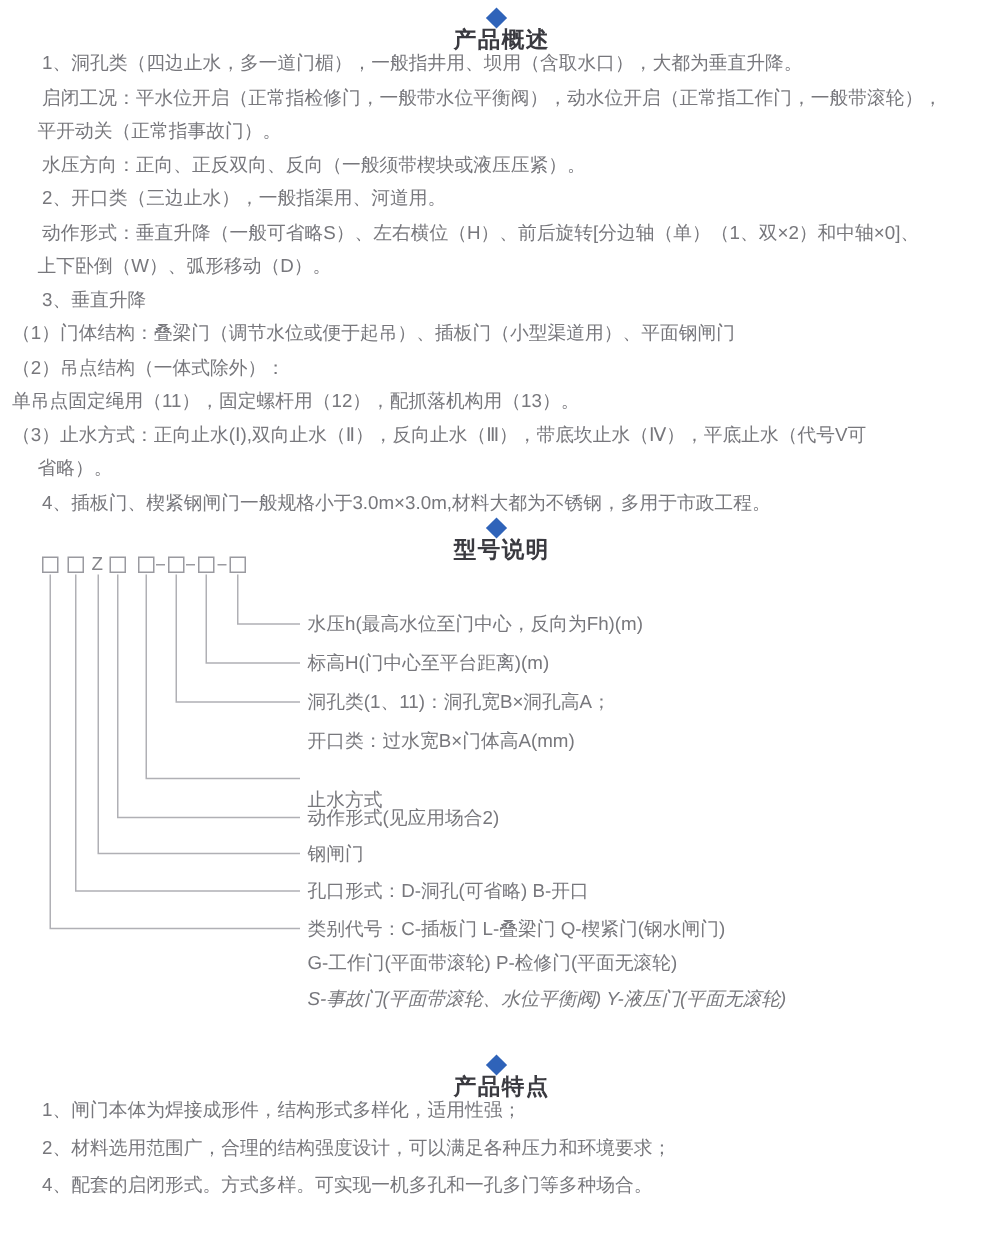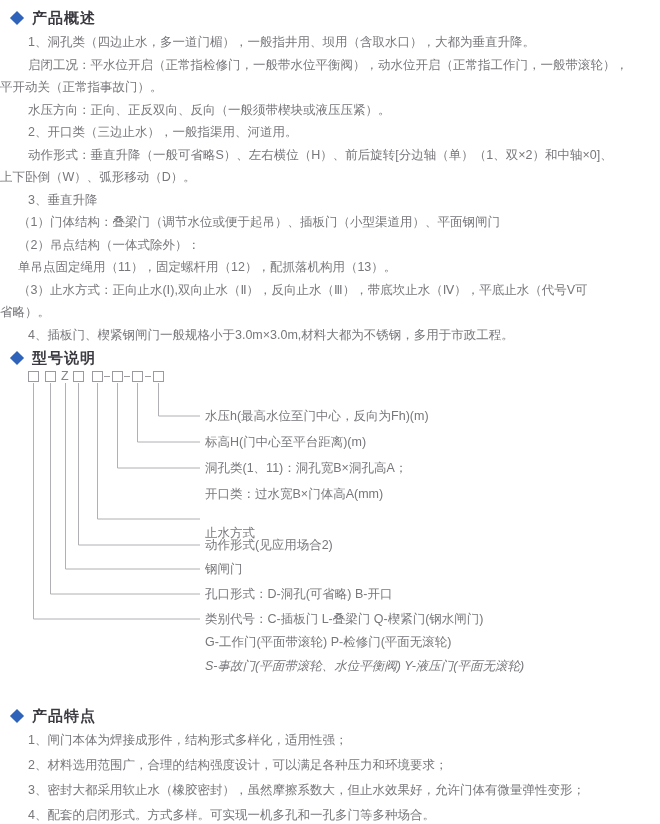--- a/index.html
+++ b/index.html
@@ -9,42 +9,42 @@
     width:660px; height:824px;
     background:#ffffff;
     overflow:hidden;
     font-family:"Liberation Sans", sans-serif;
     color:#77777c;
     font-size:12.5px;
   }
   
   .h {
     display:flex; align-items:center;
-    height:22px; padding-left:9px;
+    height:22px; padding-left:9px;flex-direction:column;
   }
   .h .diamond {
     width:10px; height:10px;
     background:#2f63b9;
     transform:rotate(45deg);
     margin:0 10px 0 3px;
     flex:0 0 auto;
   }
   .h .h-text {
     font-size:15px; font-weight:bold; color:#3a3a40;
     letter-spacing:1px;
   }
   .h-overview { padding-top:0; margin-top:7px; }
   .h-model    { margin-top:0px; }
   .h-features { margin-top:16px; }
 
   
   .lines { margin-top:3px; }
   .ln { line-height:20px; height:20px; margin-bottom:2.5px; white-space:nowrap; }
-  .ind0 { padding-left:0; }
-  .ind1 { padding-left:18px; }
+  .ind0 { padding-left:25px; }
+  .ind1 { padding-left:8px; }
   .ind2 { padding-left:28px; }
 
   
   .diagram { position:relative; width:660px; height:320px; }
   .diagram svg { position:absolute; left:0; top:0; }
   .sym { position:absolute; top:2px; display:block; }
   .sym.box {
     width:11px; height:11px;
     border:1px solid #9a9aa0;
     background:transparent;
@@ -160,17 +160,16 @@
   </div>
 
   <div class="h h-features">
     <span class="diamond"></span>
     <span class="h-text">产品特点</span>
   </div>
 
   <div class="lines features">
     <div class="ln ind2">1、闸门本体为焊接成形件，结构形式多样化，适用性强；</div>
     <div class="ln ind2">2、材料选用范围广，合理的结构强度设计，可以满足各种压力和环境要求；</div>
-    <div class="ln ind2">3、密封大都采用软止水（橡胶密封），虽然摩擦系数大，但止水效果好，允许门体有微量弹性变形；</div>
     <div class="ln ind2">4、配套的启闭形式。方式多样。可实现一机多孔和一孔多门等多种场合。</div>
   </div>
 
 </div>
 
 </body></html>

